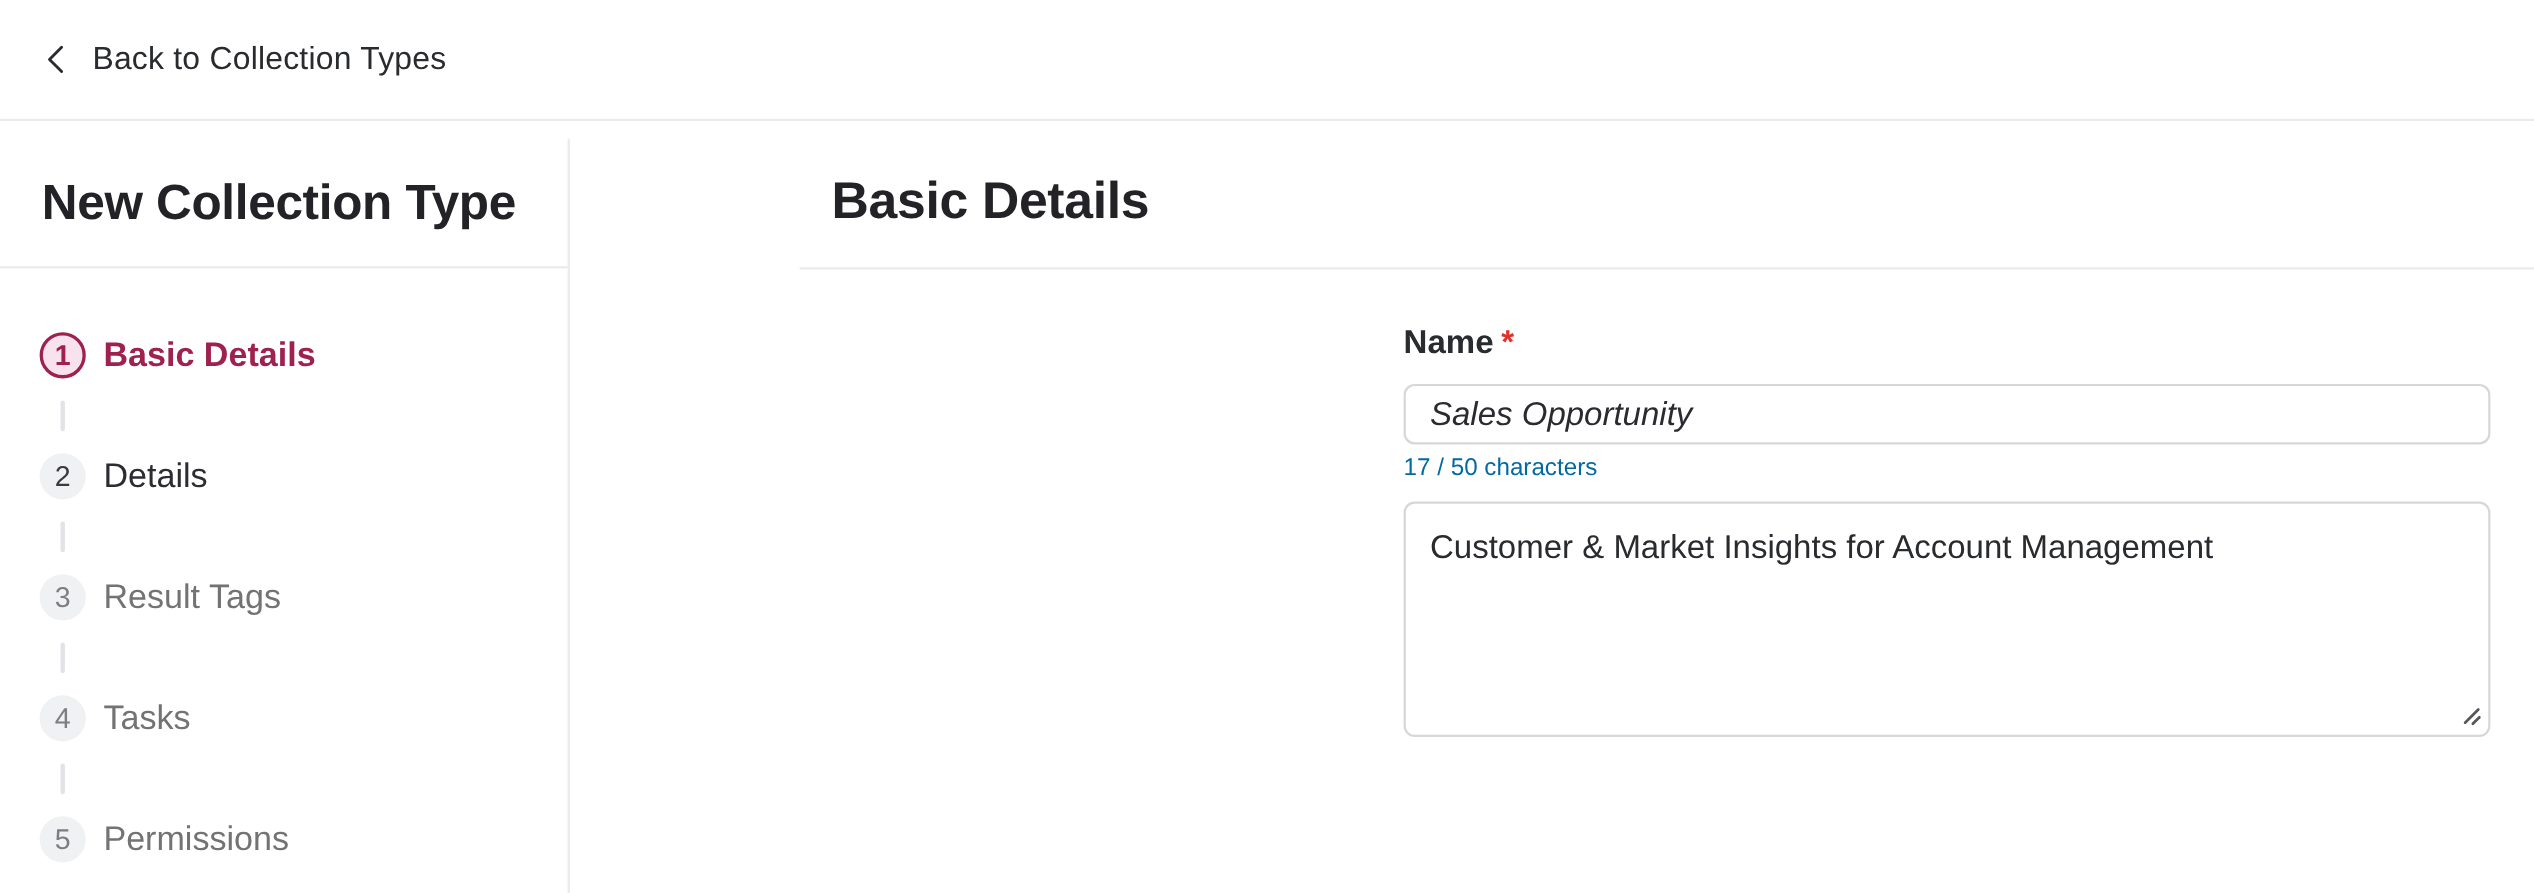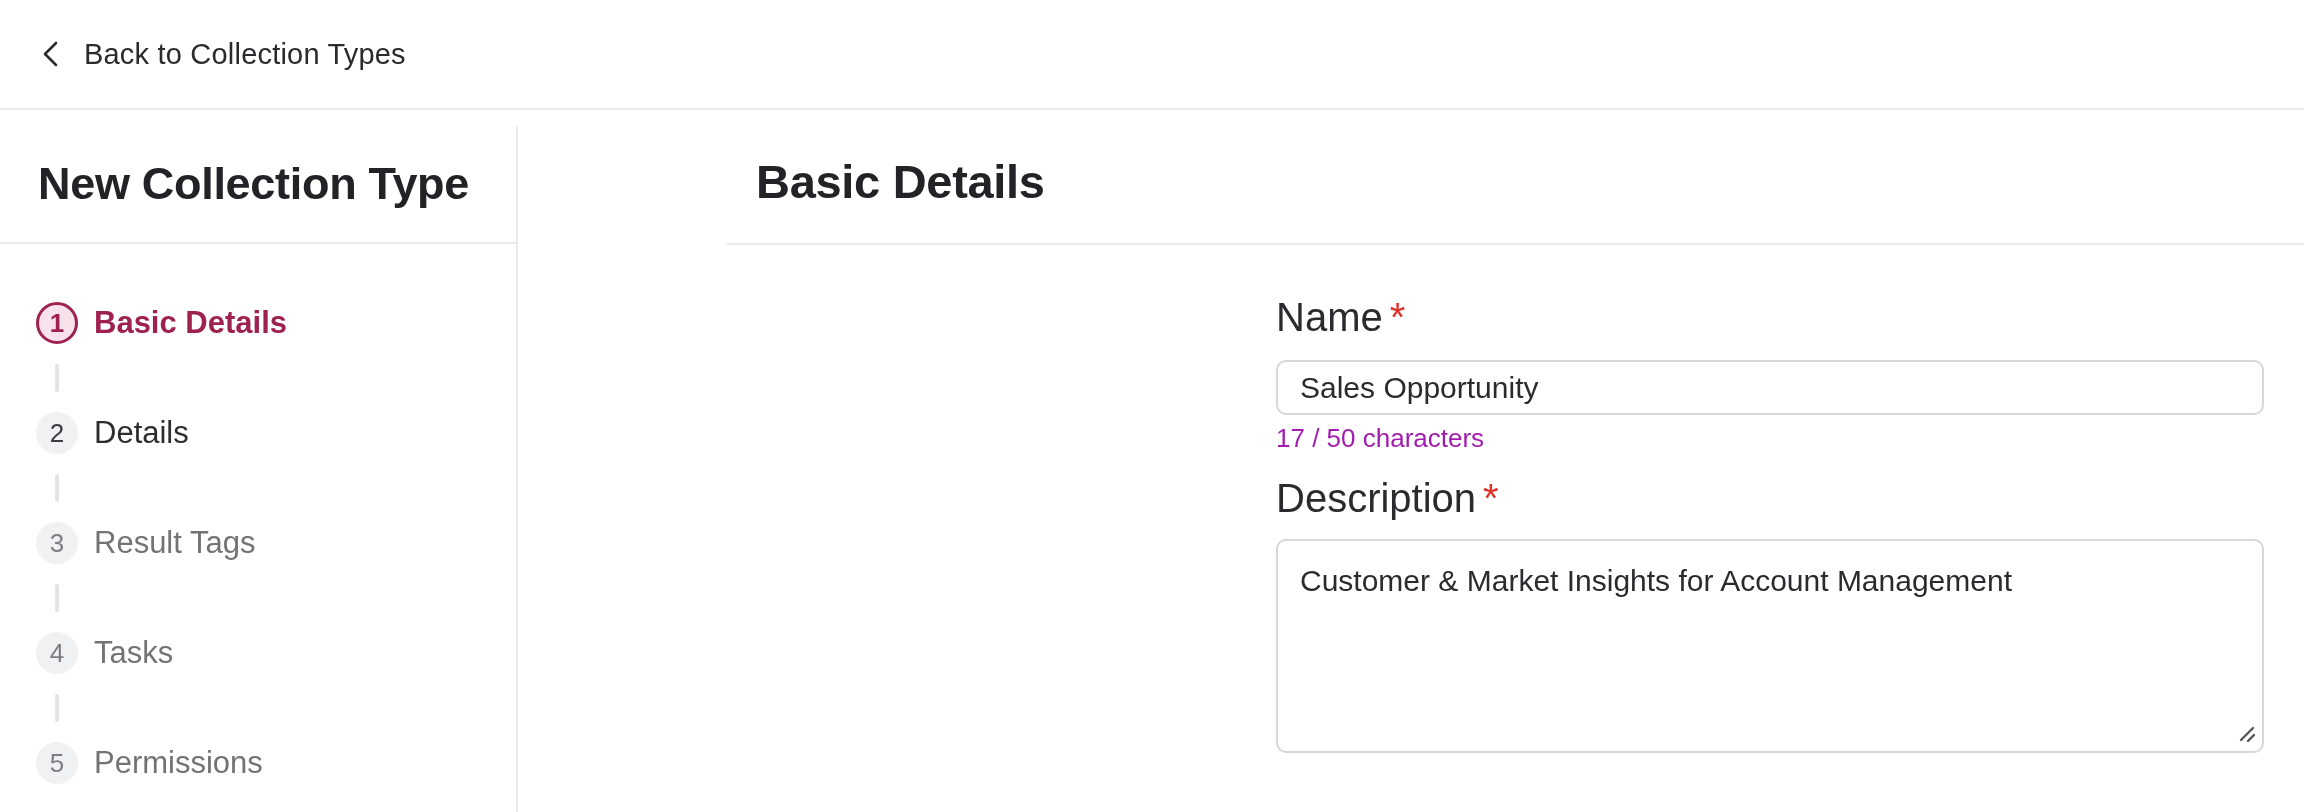--- a/index.html
+++ b/index.html
@@ -71,32 +71,33 @@
   .section-divider {
     margin: 34px 0 0 209px;
     border: none; border-top: 2px solid #e9eaec;
   }
 
   .form-col { width: 988px; margin: 36px 0 0 758px; }
   .required-note { font-size: 30px; color: #2a2b2f; }
   .ast { color: #de332a; }
   .required-note .ast { margin-right: 6px; }
 
-  .field-label { display: block; margin-top: 50px; font-size: 40px; color: #2a2b2f; }
+  .field-label { display: block; margin-top: 50px; font-size: 30px; color: #2a2b2f; font-weight: bold; }
   .field-label .ast { margin-left: 7px; }
   .field-label--desc { margin-top: 22px; }
 
   .text-input {
     margin-top: 20px; width: 100%; height: 55px;
     border: 2px solid #d5d7da; border-radius: 10px;
     padding: 0 22px; font-family: "Liberation Sans", sans-serif;
     font-size: 30px; color: #2a2b2f; background: #fff; outline: none;
     display: block;
-  }
-  .helper-text { margin-top: 8px; font-size: 26px; color: #a21caf; }
+    font-style: italic;
+  }
+  .helper-text { margin-top: 8px; font-size: 22px; color: #0369a1; }
 
   .textarea-wrap { position: relative; margin-top: 18px; width: 100%; height: 214px; }
   .text-area {
     width: 100%; height: 100%; resize: none;
     border: 2px solid #d5d7da; border-radius: 10px;
     padding: 20px 22px; font-family: "Liberation Sans", sans-serif;
     font-size: 30px; line-height: 1.35; color: #2a2b2f; background: #fff; outline: none;
     display: block;
   }
   .resize-handle { position: absolute; right: 7px; bottom: 9px; width: 26px; height: 26px; }
@@ -174,21 +175,20 @@
 
       <form class="form-col">
 
 
         <label class="field-label"><span>Name</span><span class="ast">*</span></label>
 
         <input class="text-input" type="text" value="Sales Opportunity" style="">
 
         <p class="helper-text">17 / 50 characters</p>
 
-        <label class="field-label field-label--desc"><span>Description</span><span class="ast">*</span></label>
 
         <div class="textarea-wrap">
           <textarea class="text-area" value="Customer &amp; Market Insights for Account Management" style="">Customer &amp; Market Insights for Account Management</textarea>
           <svg class="resize-handle" viewBox="0 0 26 26">
             <line x1="10" y1="22" x2="22" y2="10" stroke="#55565a" stroke-width="2.4" stroke-linecap="round"></line>
             <line x1="17" y1="23" x2="23" y2="17" stroke="#55565a" stroke-width="2.4" stroke-linecap="round"></line>
           </svg>
         </div>
 
       </form>

